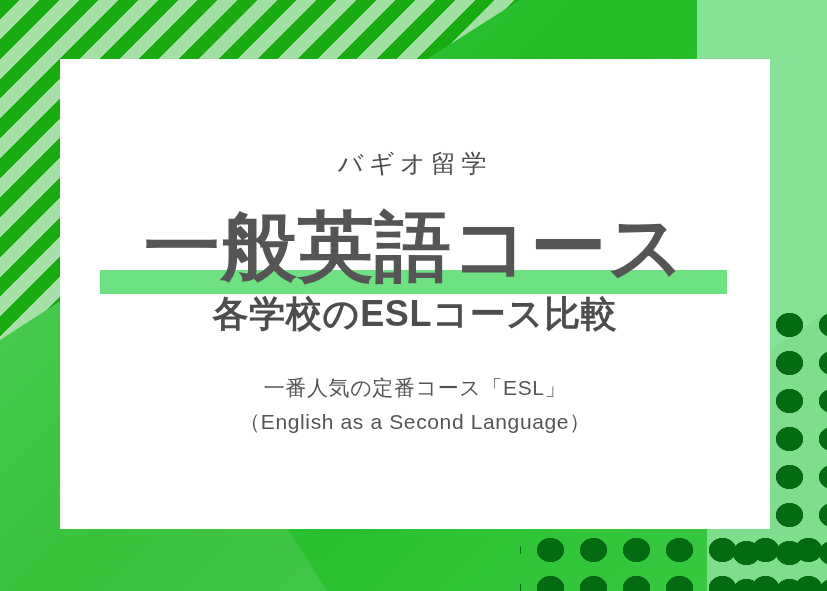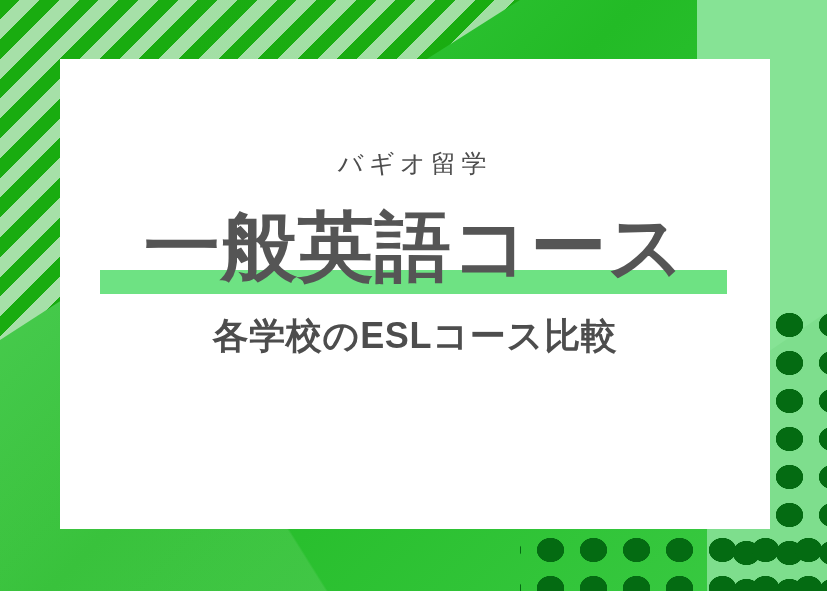--- a/index.html
+++ b/index.html
@@ -155,21 +155,20 @@
     font-size: 76px;
     font-weight: 700;
     color: #555555;
     letter-spacing: 0.012em;
     line-height: 1.02;
     white-space: nowrap;
     padding-bottom: 8px;
   }
 
   .subheadline {
-    margin-top: 22px;
     font-size: 36px;
     font-weight: 600;
     color: #4d4d4d;
     letter-spacing: 0.02em;
     line-height: 1.1;
     white-space: nowrap;
   }
 
   .note {
     margin-top: 38px;
@@ -200,15 +199,19 @@
 
     <div class="eyebrow">バギオ留学</div>
 
     <div class="headline-wrap">
       <div class="headline-bar"></div>
       <div class="headline">一般英語コース</div>
     </div>
 
     <div class="subheadline">各学校のESLコース比較</div>
 
+    <div class="note">
+      <span class="note-line">一番人気の定番コース「ESL」</span>
+      <span class="note-line">（English as a Second Language）</span>
+    </div>
 
   </div>
 </div>
 
 </body></html>

